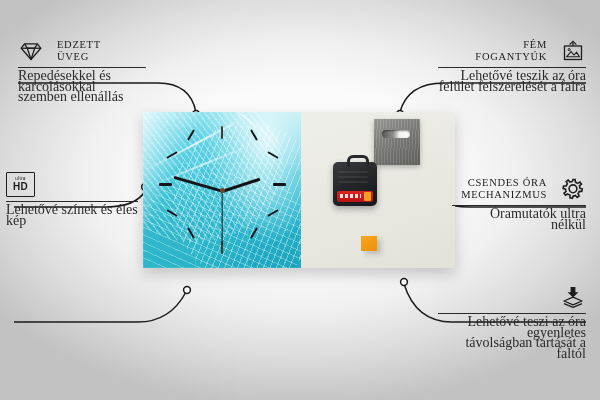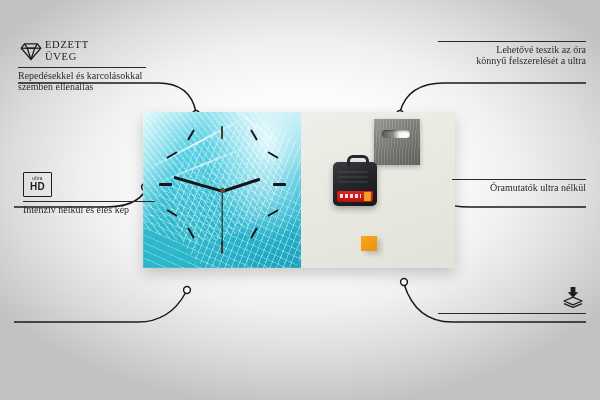--- a/index.html
+++ b/index.html
@@ -73,31 +73,31 @@
     box-shadow:0 2px 5px rgba(0,0,0,.25);}
   .hanger-slot{position:absolute;left:8px;top:11px;width:28px;height:8px;border-radius:4px;
     background:linear-gradient(90deg,#5a5a57 0%,#8d8d89 40%,#f2f2ee 62%,#ffffff 100%);
     box-shadow:inset 0 1px 2px rgba(0,0,0,.45);}
   .foam{position:absolute;left:60px;top:124px;width:16px;height:15px;
     background:linear-gradient(150deg,#f7a81e 0%,#ef8f0c 100%);
     box-shadow:4px 3px 5px rgba(0,0,0,.18);}
 
   
   .callout{position:absolute;}
-  .co-head{display:flex;align-items:center;gap:1px;}
+  .co-head{display:flex;align-items:center;gap:13px;}
   .co-title{
     font-family:"Liberation Serif",serif;
     font-size:10.5px;letter-spacing:.7px;color:#1d1d1d;
     line-height:12.5px;text-transform:uppercase;font-weight:400;
     white-space:nowrap;
   }
   .co-rule{height:1px;background:#2a2a2a;margin-top:3px;}
   .co-desc{
     font-family:"Liberation Serif",serif;
-    font-size:10px;line-height:10.6px;color:#2b2b2b;margin-top:3px;
+    font-size:14px;line-height:10.6px;color:#2b2b2b;margin-top:3px;
     white-space:pre-line;
   }
   .left .co-head{justify-content:flex-start;}
   .left .co-title{text-align:left;}
   .left .co-desc{text-align:left;}
   .right .co-head{justify-content:flex-end;}
   .right .co-title{text-align:right;}
   .right .co-desc{text-align:right;}
   .ico{width:26px;height:26px;flex:0 0 26px;position:relative;}
   .ico svg{display:block;width:26px;height:26px;}
@@ -202,53 +202,91 @@
       <span class="co-title">
         <span>EDZETT</span><br>
         <span>ÜVEG</span>
       </span>
     </div>
     <div class="co-rule" style="width:128px;"></div>
     <div class="co-desc">Repedésekkel és karcolásokkal
 szemben ellenállás</div>
   </div>
 
-  <div class="callout left" style="left:23px;top:172px;width:152px;">
+  <div class="callout left" style="left:6px;top:172px;width:152px;">
     <div class="co-head">
       <span class="ico" style="width:29px;flex:0 0 29px;">
         <span class="hdbox">
           <span class="u">ultra</span>
           <span class="h">HD</span>
         </span>
       </span>
     </div>
     <div class="co-rule" style="width:132px;"></div>
-    <div class="co-desc">Intenzív nélkül és éles kép</div>
+    <div class="co-desc">Lehetővé színek és éles kép</div>
   </div>
 
 
   <div class="callout right" style="left:438px;top:38px;width:148px;">
+    <div class="co-head">
+      <span class="co-title">
+        <span>FÉM</span><br>
+        <span>FOGANTYÚK</span>
+      </span>
+      <span class="ico">
+        <svg viewBox="0 0 26 26">
+            <g fill="none" stroke="#1d1d1d" stroke-width="1.3">
+          <rect x="4.5" y="8" width="17" height="13.5"></rect>
+          <path d="M13 8 L13 4.6"></path>
+              <path d="M9.6 6.6 L13 3.4 L16.4 6.6"></path>
+          <path d="M6.6 18.8 L11 13.6 L14 17 L16.6 14.2 L19.4 18.8 Z" stroke-width="1.1"></path>
+          <circle cx="9.2" cy="11.6" r="1.1" stroke-width="1"></circle>
+        </g>
+          </svg>
+      </span>
+    </div>
     <div class="co-rule" style="width:148px;margin-left:0;"></div>
     <div class="co-desc">Lehetővé teszik az óra
-könnyű felszerelését a ultra</div>
+felület felszerelését a falra</div>
   </div>
 
   <div class="callout right" style="left:452px;top:176px;width:134px;">
+    <div class="co-head">
+      <span class="co-title">
+        <span>CSENDES ÓRA</span><br>
+        <span>MECHANIZMUS</span>
+      </span>
+      <span class="ico">
+        <svg viewBox="0 0 26 26">
+            <g fill="none" stroke="#1d1d1d" stroke-width="1.6">
+          <path d="M13 3.6 L15.1 3.6 L15.5 6.2 A7 7 0 0 1 17.6 7.4 L19.9 6.1 L21.4 8.2 L19.4 9.8
+                   A7 7 0 0 1 19.9 12.2 L22.3 13 L21.8 15.4 L19.2 15.4 A7 7 0 0 1 18 17.6
+                   L19.2 19.9 L17.2 21.4 L15.5 19.4 A7 7 0 0 1 13.2 19.9 L12.4 22.3 L10 21.8
+                   L10 19.2 A7 7 0 0 1 7.8 18 L5.5 19.2 L4 17.2 L6 15.5 A7 7 0 0 1 5.5 13.2
+                   L3.1 12.4 L3.6 10 L6.2 10 A7 7 0 0 1 7.4 7.8 L6.2 5.5 L8.2 4 L9.9 6
+                   A7 7 0 0 1 12.2 5.5 Z"></path>
+          <circle cx="13" cy="12.8" r="3.9"></circle>
+        </g>
+          </svg>
+      </span>
+    </div>
     <div class="co-rule" style="width:134px;"></div>
     <div class="co-desc">Óramutatók ultra nélkül</div>
   </div>
 
   <div class="callout right" style="left:438px;top:284px;width:148px;">
     <div class="co-head">
       <span class="ico">
         <svg viewBox="0 0 26 26">
             <g fill="none" stroke="#1d1d1d" stroke-width="1.3" stroke-linejoin="round">
           <path d="M10.6 3 L15.4 3 L15.4 8.2 L18.4 8.2 L13 13.6 L7.6 8.2 L10.6 8.2 Z" fill="#1d1d1d" stroke="none"></path>
           <path d="M13 13.2 L22 17 L13 20.8 L4 17 Z"></path>
           <path d="M4 19.6 L13 23.4 L22 19.6"></path>
         </g>
           </svg>
       </span>
     </div>
     <div class="co-rule" style="width:148px;"></div>
+    <div class="co-desc">Lehetővé teszi az óra egyenletes
+távolságban tartását a faltól</div>
   </div>
 
 </div>
 
 </body></html>

